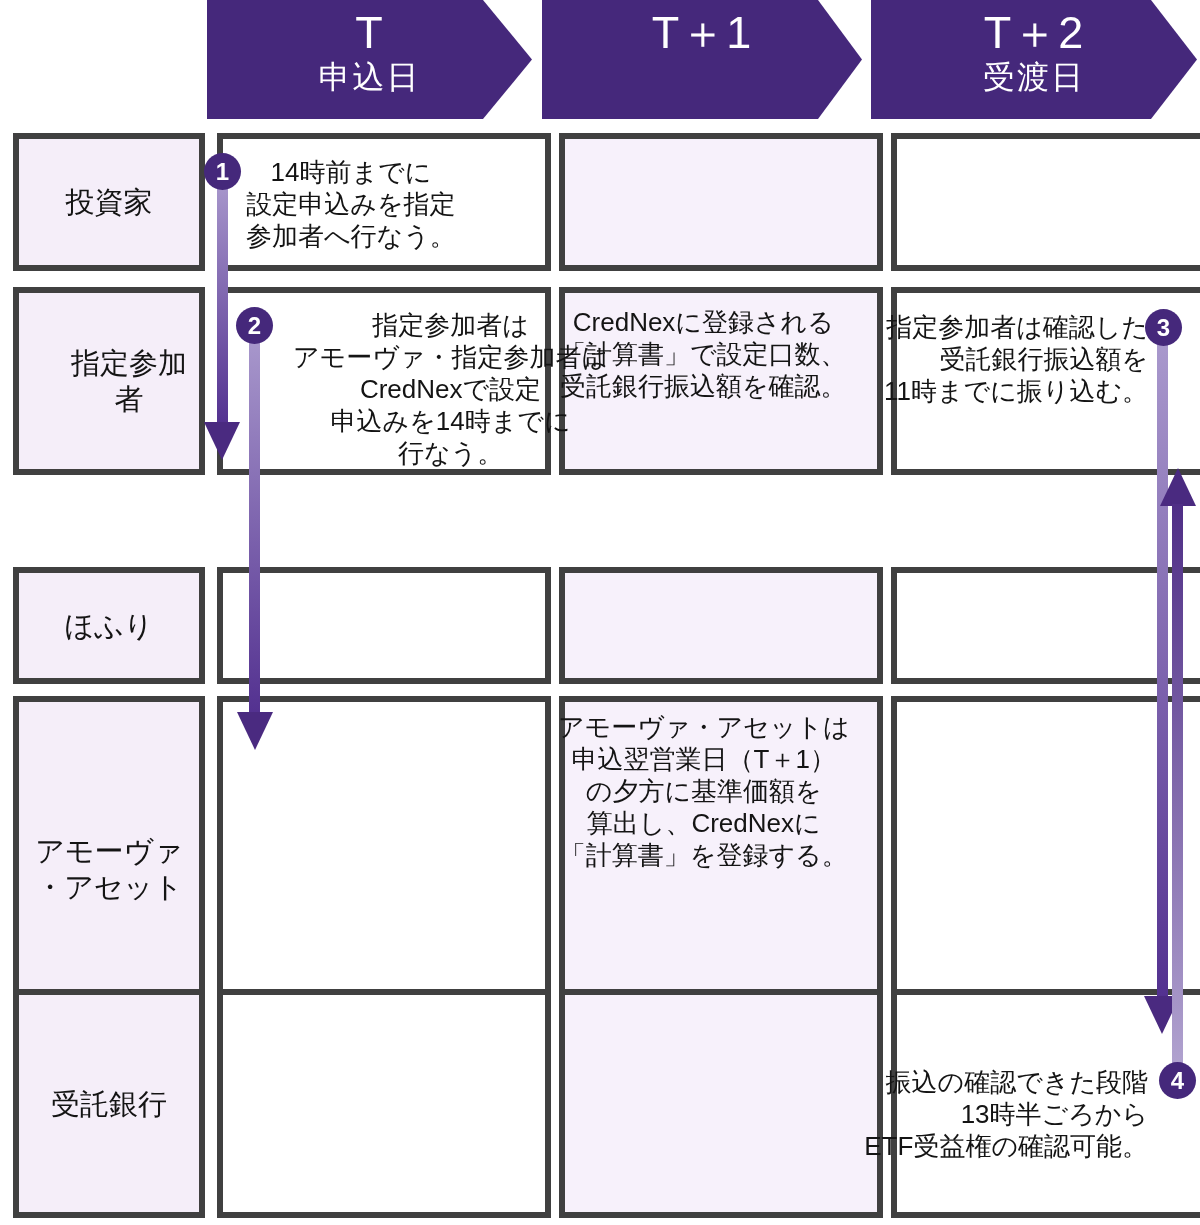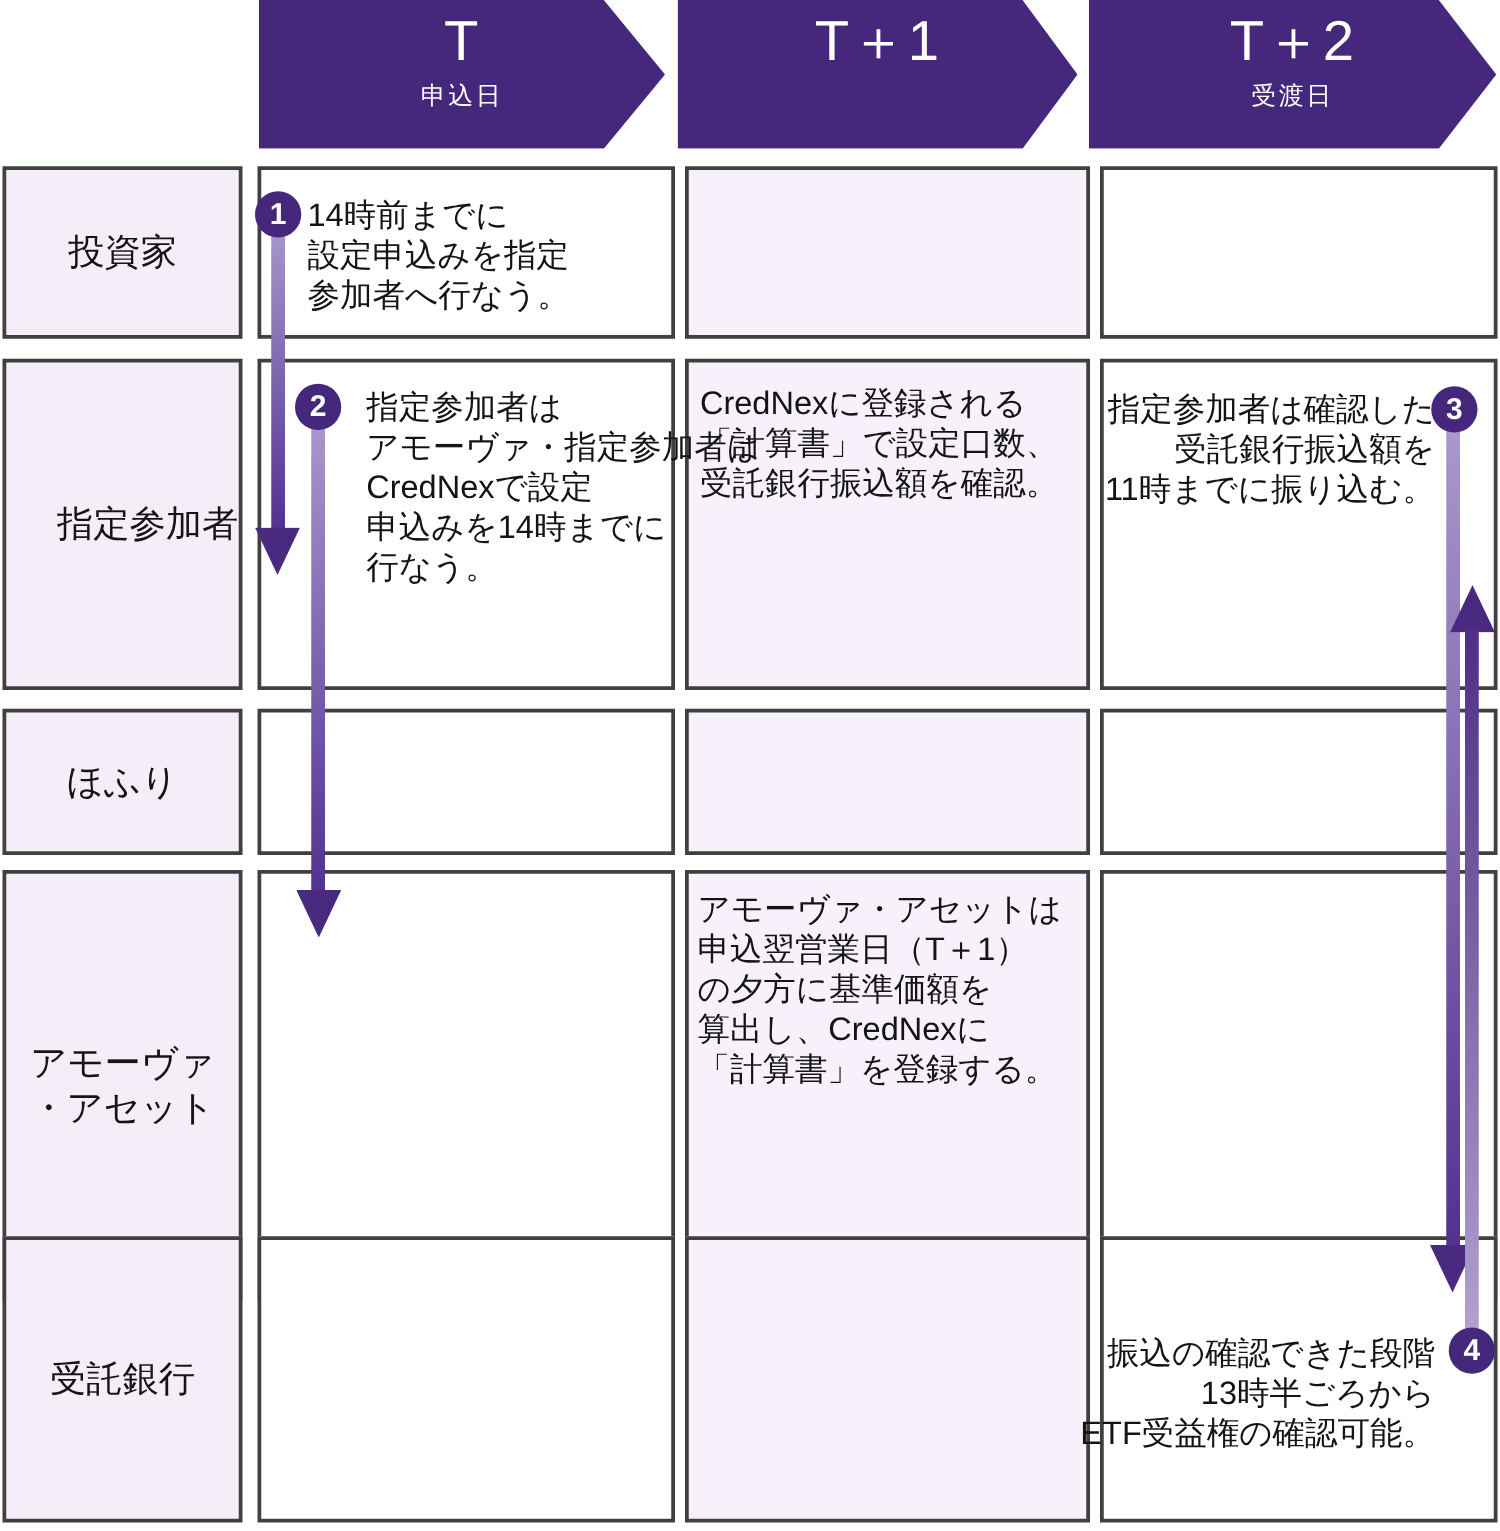--- a/index.html
+++ b/index.html
@@ -11,47 +11,48 @@
     font-family:"Liberation Sans","DejaVu Sans",sans-serif;
     color:#141414;
   }
   
   .banner{
     position:absolute;top:0;height:119px;
     background:#45287b;color:#ffffff;
     text-align:center;z-index:1;
   }
   .banner-title{font-size:45px;line-height:50px;margin-top:8px;font-weight:500;letter-spacing:1px;}
-  .banner-subtitle{font-size:20px;line-height:38px;font-weight:500;letter-spacing:2px;}
+  .banner-subtitle{font-size:32px;line-height:38px;font-weight:500;letter-spacing:2px;}
   
   .cell{
     position:absolute;box-sizing:border-box;
-    border:3px solid #404040;z-index:1;
+    border:6px solid #404040;z-index:1;margin-left:11px;
   }
   .bg-label{background:#f5eef9;}
   .bg-tint{background:#f7f1fb;}
   .bg-white{background:#ffffff;}
   .col-label{left:2px;width:192px;}
   .col-t{left:206px;width:334px;}
   .col-t1{left:548px;width:324px;}
   .col-t2{left:880px;width:318px;}
   .row-1{top:133px;height:138px;}
-  .row-2{top:287px;height:265px;padding-left:40px;}
+  .row-2{top:287px;height:188px;padding-left:40px;}
   .row-3{top:567px;height:117px;}
   .row-4{top:696px;height:345px;}
   .row-5{top:989px;height:229px;}
   .actor-label{
     display:flex;align-items:center;justify-content:center;
     font-size:29px;font-weight:500;text-align:center;line-height:36px;
   }
   
   .txt{
     position:absolute;z-index:3;
     font-size:26px;line-height:32px;font-weight:500;
     white-space:nowrap;
+    text-align:center;
   }
   .txt-right{text-align:right;}
   
   .circle{
     position:absolute;width:37px;height:37px;border-radius:50%;
     background:#45287b;color:#ffffff;
     display:flex;align-items:center;justify-content:center;
     font-size:24px;font-weight:bold;z-index:4;
   }
   

